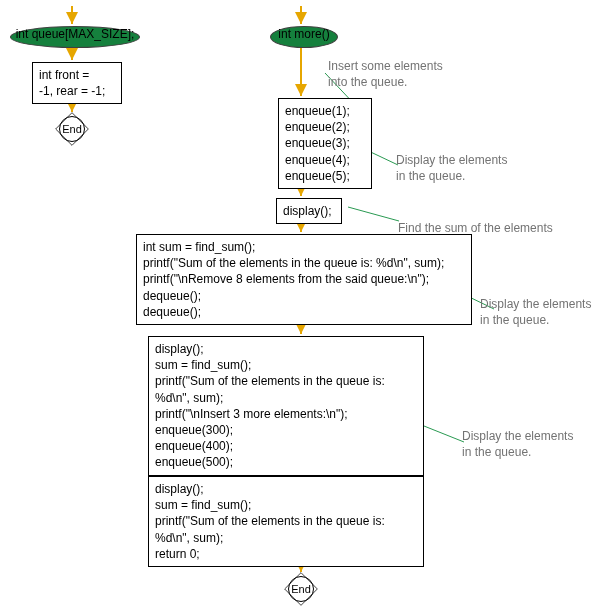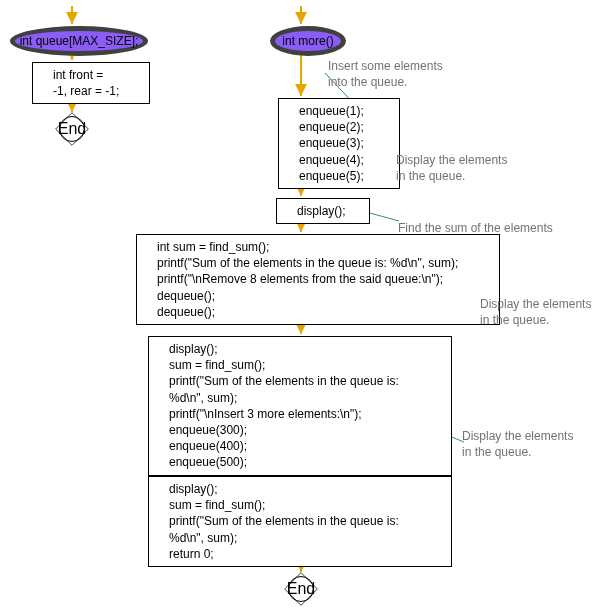--- a/index.html
+++ b/index.html
@@ -1,22 +1,22 @@
 <!DOCTYPE html>
 <html><head>
 <meta charset="utf-8">
 <style>
 html,body{margin:0;padding:0}
 body{width:602px;height:612px;background:#fff;font-family:Arial,Helvetica,sans-serif;font-size:12px;color:#000;position:relative}
 svg{position:absolute;top:0;left:0}
-.box{position:absolute;border:1px solid #000;background:#fff;padding:4px 20px;line-height:1.35;white-space:pre}
-.ellipse{position:absolute;border:5px solid #404040;border-radius:50%;background:#8b5cf6;display:flex;align-items:center;justify-content:center}
+.box{position:absolute;border:1px solid #000;background:#fff;padding:4px 6px;line-height:1.35;white-space:pre}
+.ellipse{position:absolute;border:1px solid #404040;border-radius:50%;background:#15803d;display:flex;justify-content:center}
 .end{position:absolute;width:34px;height:34px}
 .end .diamond{position:absolute;inset:0;border:1px solid #000;transform:rotate(45deg) scale(.7);background:#fff}
-.end .circ{position:absolute;top:4px;left:4px;right:4px;bottom:4px;border:1px solid #000;border-radius:50%;display:flex;align-items:center;justify-content:center;font-size:16px}
+.end .circ{position:absolute;top:4px;left:4px;right:4px;bottom:4px;border:1px solid #000;border-radius:50%;display:flex;align-items:center;justify-content:center;font-size:11px}
 .note{position:absolute;color:#737373;line-height:1.35;white-space:pre}
 </style>
 </head>
 <body>
 
 <svg width="602" height="612">
   <defs>
     <marker id="ah" markerWidth="8" markerHeight="8" refX="6" refY="3" orient="auto">
       <path d="M0,0 L6,3 L0,6 Z" fill="#e6a600"></path>
     </marker>

